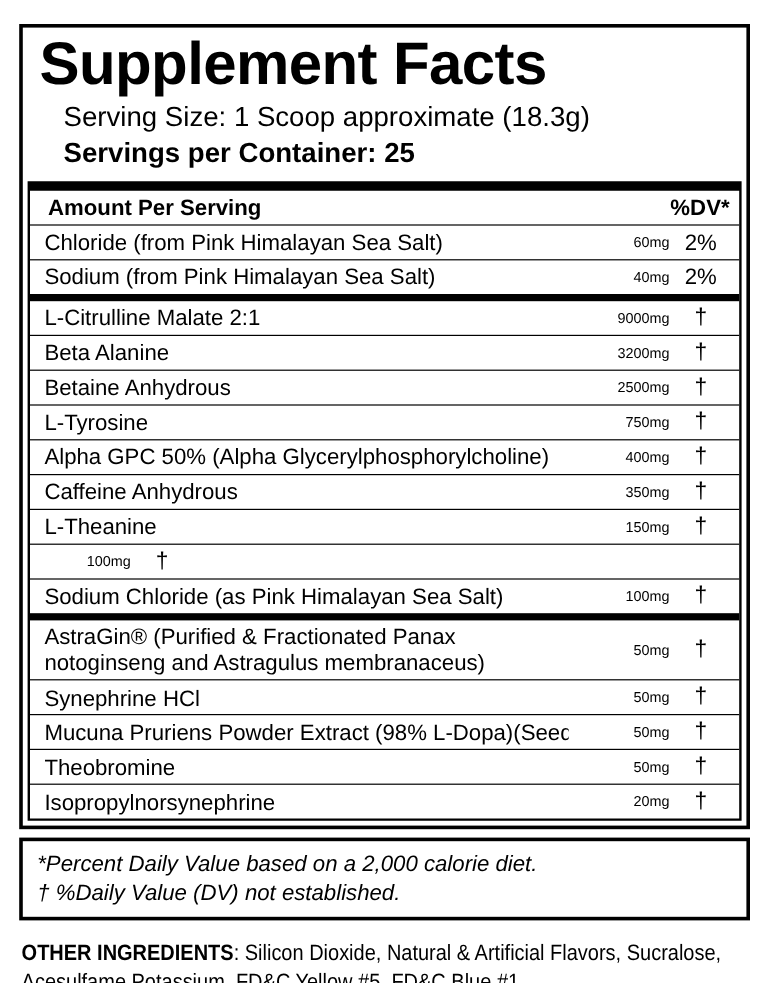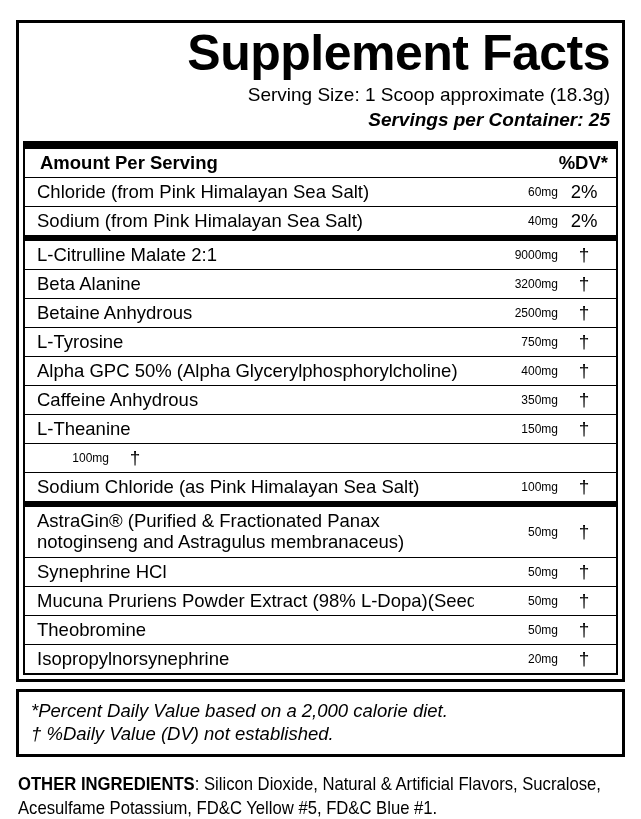--- a/index.html
+++ b/index.html
@@ -26,43 +26,41 @@
   
   .panel {
     border: 3px solid #000;
     box-sizing: border-box;
     background: #fff;
     padding: 4px 4px 4px 4px;
   }
 
   .title-block {
     padding: 0 8px 2px 10px;
-    text-align: right;
   }
 
   .big-title {
     font-size: 50px;
     font-weight: bold;
     line-height: 0.98;
     letter-spacing: -0.5px;
     margin: 0;
     padding: 2px 0 0 0;
     white-space: nowrap;
   }
 
   .serving-line {
-    font-size: 19px;
+    font-size: 23px;
     line-height: 1.24;
-    margin: 5px 0 0 10px;
+    margin: 5px 0 0 20px;
     white-space: nowrap;
   }
   .serving-line.bold {
     font-weight: bold;
     margin-top: 1px;
-    font-style: italic;
   }
 
   
   .facts-box {
     border: 2px solid #000;
     border-top-width: 8px;
     box-sizing: border-box;
     margin: 8px 0 0 0;
   }
 

